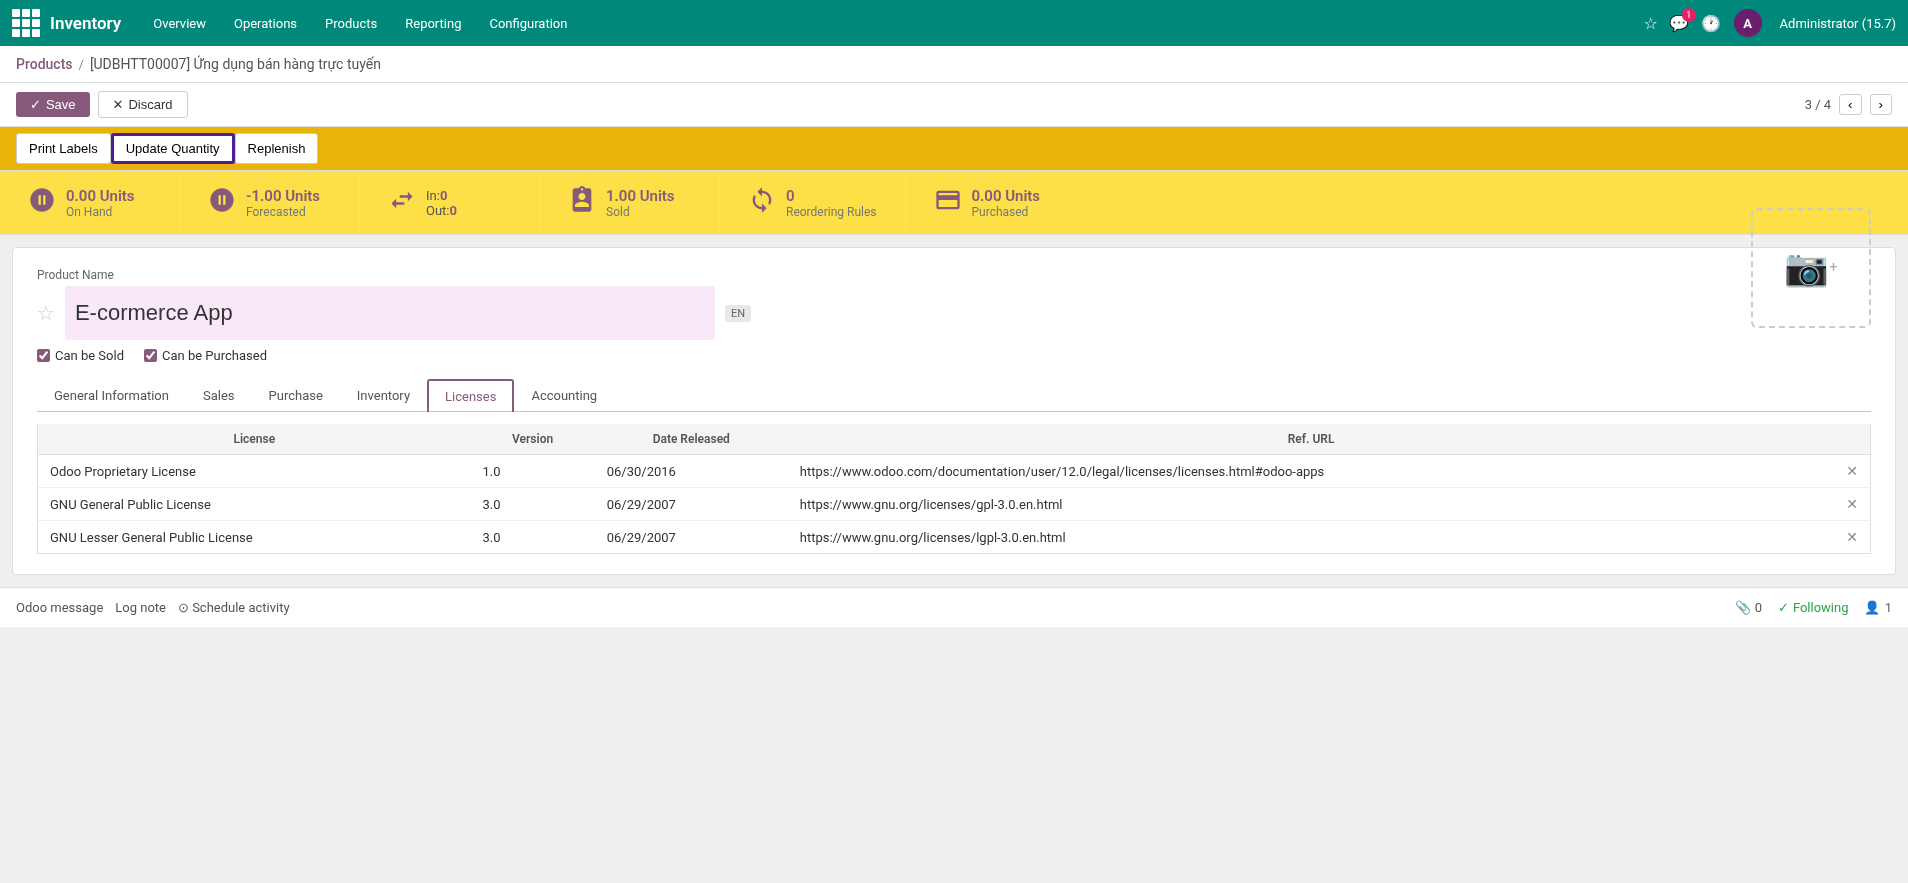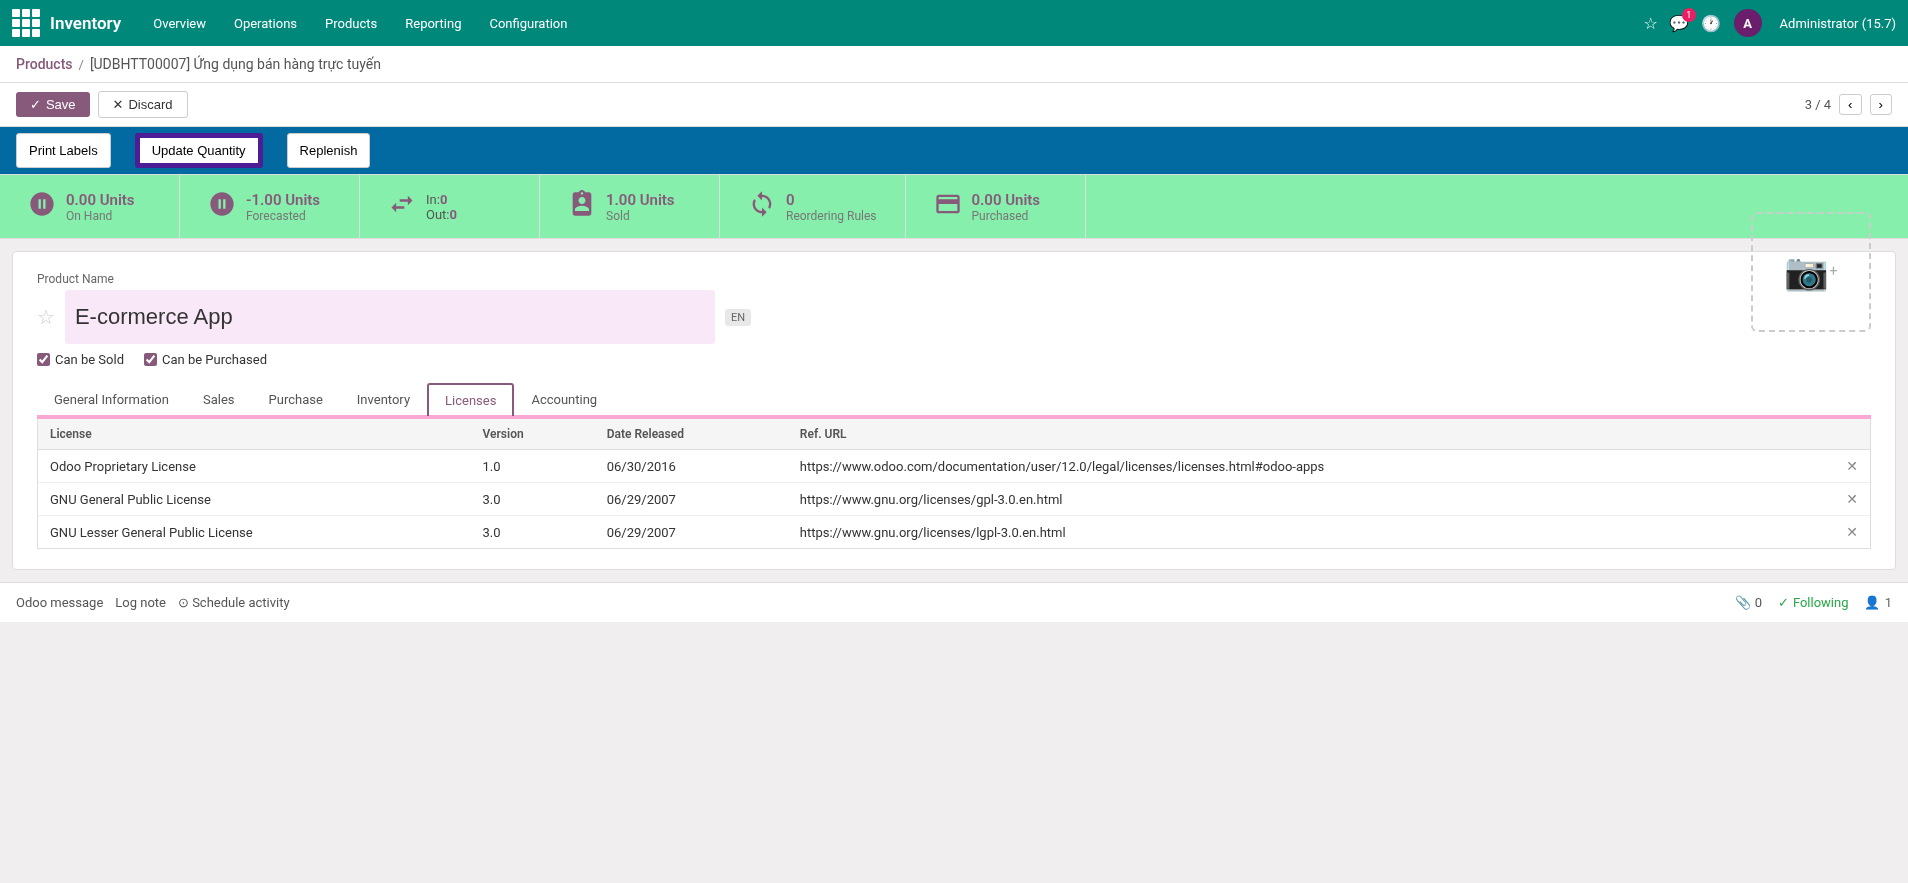--- a/index.html
+++ b/index.html
@@ -67,21 +67,21 @@
       background: white; color: #333; border: 1px solid #ccc;
       padding: 5px 14px; border-radius: 3px; cursor: pointer; font-size: 13px;
       display: flex; align-items: center; gap: 5px;
     }
     .action-bar .spacer { flex: 1; }
     .pager { display: flex; align-items: center; gap: 8px; font-size: 13px; color: #555; }
     .pager button { background: white; border: 1px solid #ccc; border-radius: 3px; padding: 2px 8px; cursor: pointer; }
 
     
     .smart-buttons {
-      background: #86efac;
+      background: #fde047;
       border-bottom: 1px solid #ddd;
       display: flex; align-items: stretch;
       height: 64px;
     }
     .smart-btn {
       display: flex; align-items: center; gap: 10px;
       padding: 0 28px;
       border-right: 1px solid #ddd;
       cursor: pointer;
       min-width: 180px;
@@ -126,37 +126,37 @@
       border: 2px dashed #ccc; border-radius: 6px;
       display: flex; align-items: center; justify-content: center;
       float: right; margin-top: -60px;
       cursor: pointer; color: #aaa; font-size: 36px;
     }
     .checkboxes { display: flex; gap: 20px; margin-bottom: 16px; align-items: flex-end; }
     .check-item { display: flex; align-items: center; gap: 5px; font-size: 13px; }
     .check-item input { accent-color: #875a7b; }
 
     
-    .tabs { display: flex; border-bottom: 4px solid #f9a8d4; margin-bottom: 0; }
+    .tabs { display: flex; border-bottom: 1px solid #f9a8d4; margin-bottom: 12px; }
     .tab {
       padding: 8px 16px; cursor: pointer; font-size: 13px; color: #555;
       border: 1px solid transparent; border-bottom: none;
       margin-bottom: -1px;
     }
     .tab.highlighted {
       color: #875a7b; border-color: #875a7b !important;
       border-width: 2px;
       border-radius: 3px 3px 0 0;
     }
 
     
     .license-table { width: 100%; border-collapse: collapse; margin-top: 0; }
     .license-table thead { background: #f5f5f5; }
     .license-table th {
-      text-align: left; padding: 8px 12px;
+      text-align: center; padding: 8px 12px;
       font-size: 12px; font-weight: 600; color: #555;
       border-bottom: 1px solid #ddd;
     }
     .license-table td {
       padding: 8px 12px; font-size: 13px;
       border-bottom: 1px solid #eee; color: #333;
     }
     .license-table tr:last-child td { border-bottom: none; }
     .delete-btn { color: #888; cursor: pointer; font-size: 14px; }
     .add-line-btn {
@@ -235,23 +235,23 @@
     <span>Discard</span>
   </button>
   <div class="spacer"></div>
   <div class="pager">
     <span>3 / 4</span>
     <button>‹</button>
     <button>›</button>
   </div>
 </div>
 
-<div style="background:#0369a1; padding: 6px 16px; border-bottom: 1px solid #ddd; display:flex; gap:24px;">
+<div style="background:#eab308; padding: 6px 16px; border-bottom: 1px solid #ddd; display:flex; gap:0;">
   <button style="background:white; border:1px solid #ccc; border-radius:3px; padding:5px 12px; cursor:pointer; font-size:13px;">Print Labels</button>
-  <button style="background:white; border:5px solid #4c1d95; border-radius:3px; padding:5px 12px; cursor:pointer; font-size:13px;text-align:center;">Update Quantity</button>
+  <button style="background:white; border:3px solid #4c1d95; border-radius:3px; padding:5px 12px; cursor:pointer; font-size:13px;text-align:center;">Update Quantity</button>
   <button style="background:white; border:1px solid #ccc; border-radius:3px; padding:5px 12px; cursor:pointer; font-size:13px;">Replenish</button>
 </div>
 
 <div class="smart-buttons">
 
   <div class="smart-btn on-hand">
     <span class="sb-icon" style="color:#875a7b;">
       <svg width="28" height="28" viewBox="0 0 24 24" fill="currentColor">
           <path d="M12 2C6.48 2 2 6.48 2 12s4.48 10 10 10 10-4.48 10-10S17.52 2 12 2zm-1 14H9V8h2v8zm4 0h-2V8h2v8z"></path>
         </svg>

